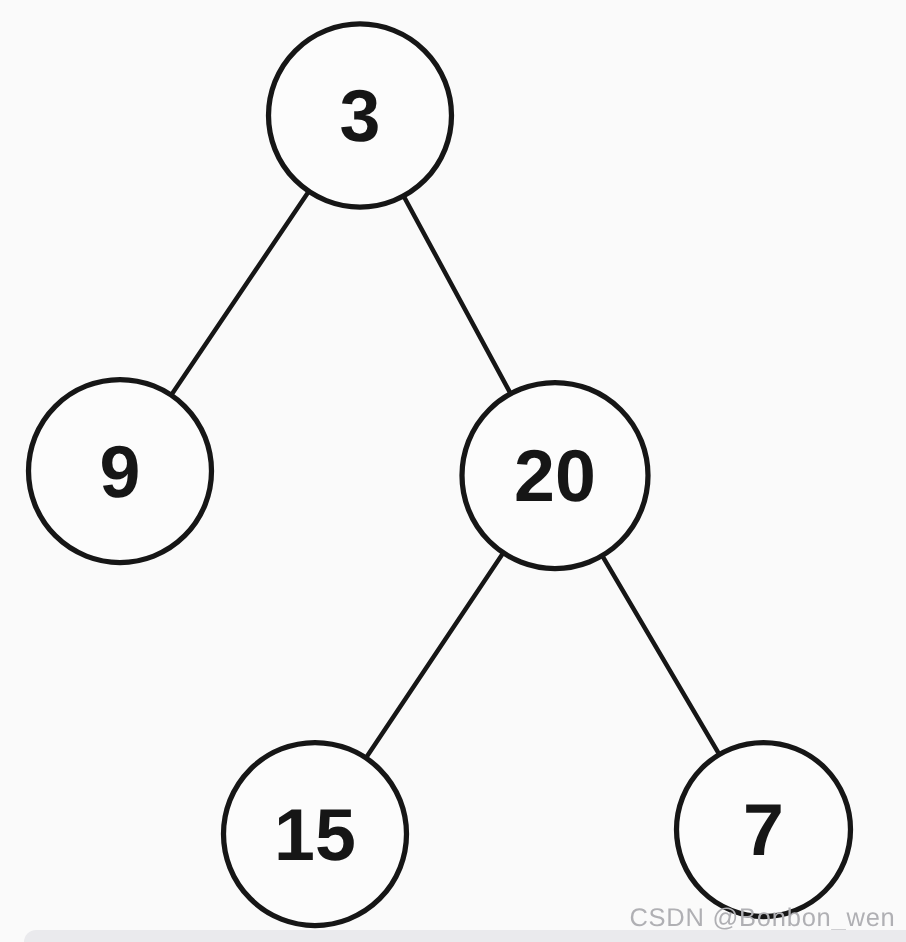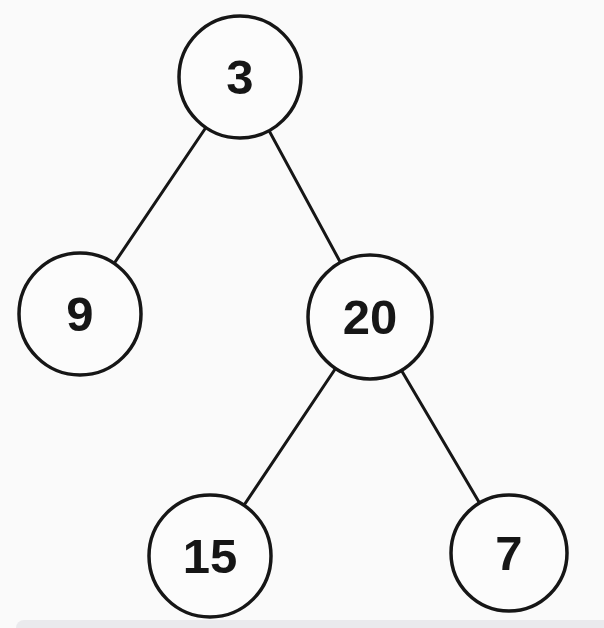--- a/index.html
+++ b/index.html
@@ -84,14 +84,15 @@
       </g>
       <g>
         <circle cx="210" cy="556" r="61" class="node-circle"></circle>
         <text x="210" y="573" class="node-label">15</text>
       </g>
       <g>
         <circle cx="509" cy="553" r="58" class="node-circle"></circle>
         <text x="509" y="570" class="node-label">7</text>
       </g>
     </svg>
+  <div class="watermark">CSDN @Bonbon_wen</div>
   <div class="bottom-strip"></div>
 </div>
 
 </body></html>

